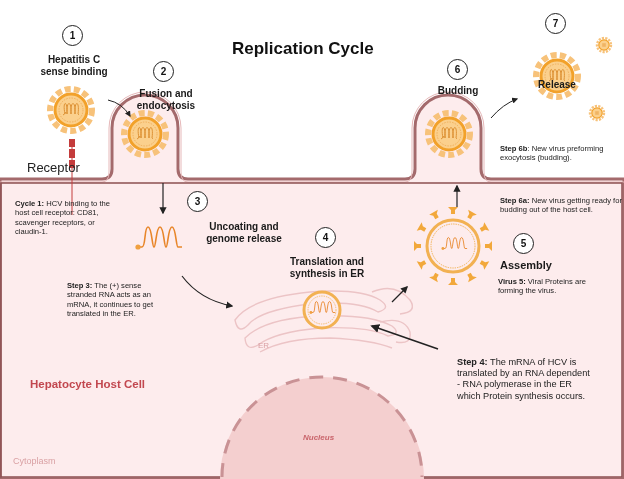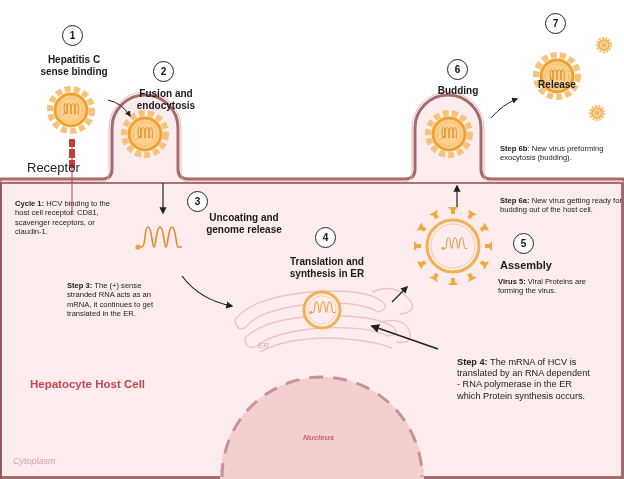--- a/index.html
+++ b/index.html
@@ -6,21 +6,21 @@
   body { width:624px; height:479px; position:relative; overflow:hidden; font-family:"Liberation Sans", sans-serif; }
   #diagram { position:absolute; left:0; top:0; width:624px; height:479px; }
   .lbl { position:absolute; font-family:"Liberation Sans", sans-serif; color:#1a1a1a; }
   .step-title { font-weight:bold; font-size:10px; text-align:center; line-height:12px; color:#1a1a1a; }
   .num-circle { position:absolute; width:19px; height:19px; border:1.3px solid #222; border-radius:50%; background:#fff;
                 font-weight:bold; font-size:10px; text-align:center; line-height:19px; color:#111; box-sizing:content-box; }
   .note { font-size:7.6px; line-height:9.4px; color:#222; }
   .note b { font-weight:bold; }
   .main-title { font-weight:bold; font-size:17px; line-height:20px; color:#111; }
   .cell-label { font-weight:bold; font-size:11.5px; color:#c2474f; }
-  .italic-lbl { font-style:italic; font-size:9px; color:#d9a0a3; }
+  .italic-lbl { font-size:9px; color:#d9a0a3; }
   .nuc-lbl { font-style:italic; font-weight:bold; font-size:8px; color:#c9646b; }
 </style>
 </head>
 <body>
 
 <svg id="diagram" viewBox="0 0 624 479" xmlns="http://www.w3.org/2000/svg">
   <defs>
     <marker id="arr" viewBox="0 0 10 10" refX="8" refY="5" markerWidth="6" markerHeight="6" orient="auto-start-reverse">
       <path d="M0,0 L10,5 L0,10 z" fill="#222"></path>
     </marker>
@@ -106,36 +106,37 @@
   <path d="M108,100 Q122,103 130,116" fill="none" stroke="#222" stroke-width="1" marker-end="url(#arr)"></path>
   <path d="M163,183 L163,213" fill="none" stroke="#222" stroke-width="1.2" marker-end="url(#arr)"></path>
   <path d="M182,276 Q200,300 232,306" fill="none" stroke="#222" stroke-width="1.2" marker-end="url(#arr)"></path>
   <path d="M392,302 L407,287" fill="none" stroke="#222" stroke-width="1.2" marker-end="url(#arr)"></path>
   <path d="M438,349 L372,326" fill="none" stroke="#222" stroke-width="1.5" marker-end="url(#arr)"></path>
   <path d="M457,207 L457,186" fill="none" stroke="#222" stroke-width="1.2" marker-end="url(#arr)"></path>
   <path d="M491,118 Q503,104 517,99" fill="none" stroke="#222" stroke-width="1" marker-end="url(#arr)"></path>
 </svg>
 
 <div class="lbl main-title" style="left:232px;top:39px;">
+  <div>Replication Cycle</div>
 </div>
 
 <div class="num-circle" style="left:62px;top:25px;">1</div>
 <div class="lbl step-title" style="left:32px;top:54px;width:84px;">
   <div>Hepatitis C</div>
   <div>sense binding</div>
 </div>
 
 <div class="num-circle" style="left:153px;top:61px;">2</div>
 <div class="lbl step-title" style="left:124px;top:88px;width:84px;">
   <div>Fusion and</div>
   <div>endocytosis</div>
 </div>
 
 <div class="num-circle" style="left:187px;top:191px;">3</div>
-<div class="lbl step-title" style="left:203px;top:212px;width:82px;">
+<div class="lbl step-title" style="left:203px;top:221px;width:82px;">
   <div>Uncoating and</div>
   <div>genome release</div>
 </div>
 
 <div class="num-circle" style="left:315px;top:227px;">4</div>
 <div class="lbl step-title" style="left:282px;top:256px;width:90px;">
   <div>Translation and</div>
   <div>synthesis in ER</div>
 </div>
 

